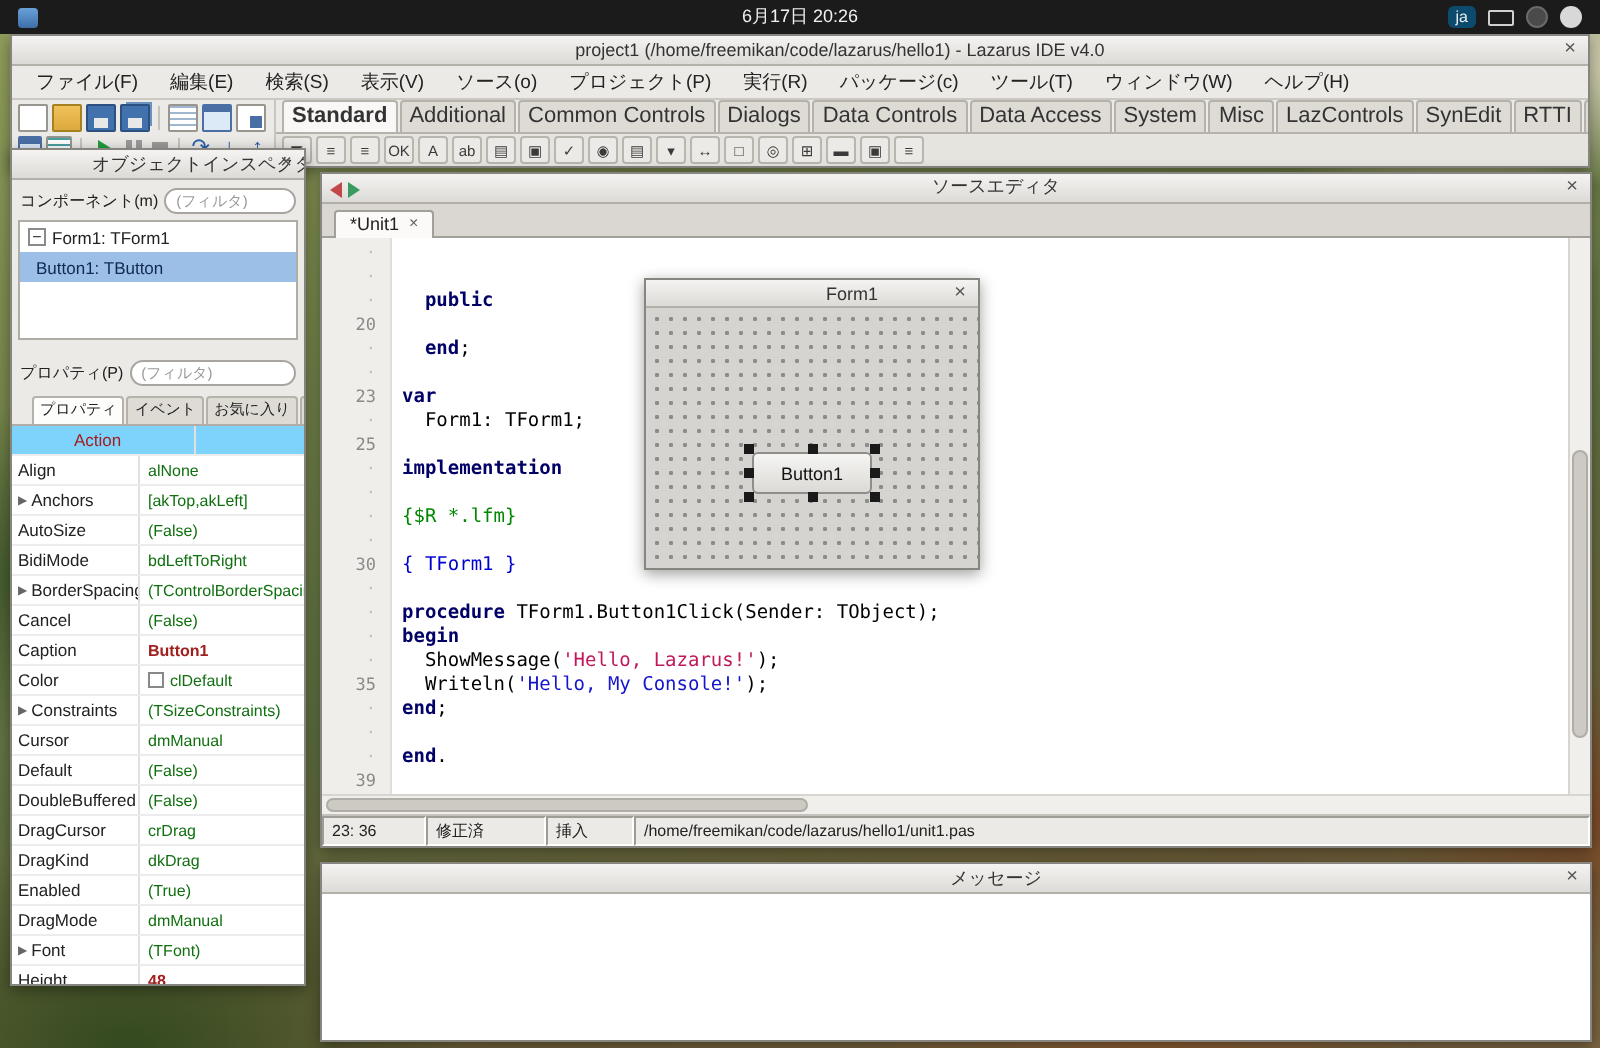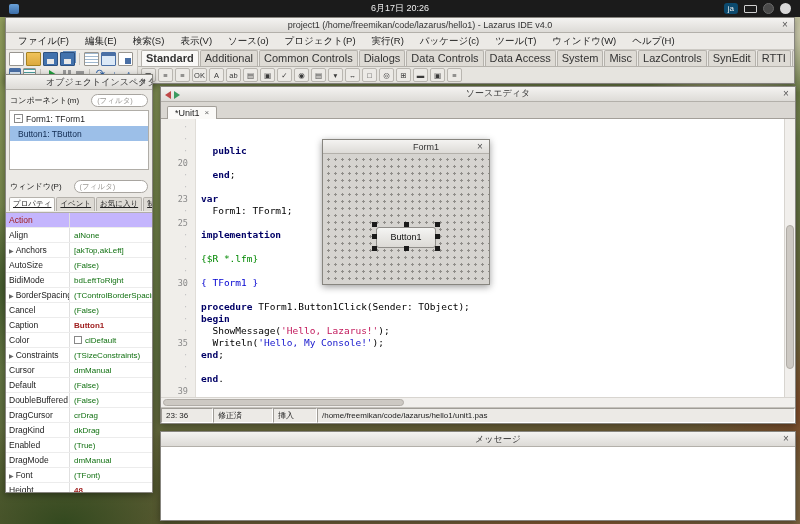--- a/index.html
+++ b/index.html
@@ -60,34 +60,34 @@
   .ic[data-icon=step-into]::before { content:'↓'; position:absolute; left:4px; top:0; color:#2a5fa8; font-size:11px; }
   .ic[data-icon=step-out]::before { content:'↑'; position:absolute; left:4px; top:0; color:#2a5fa8; font-size:11px; }
   .pal-right { flex:1; min-width:0; display:flex; flex-direction:column; }
   .pal-tabs { display:flex; height:16px; align-items:center; padding-left:3px; font-size:11px; color:#333; overflow:hidden; }
   .ptab { padding:1px 4px 2px; border:1px solid #b5b2ac; border-bottom:none; background:#dedbd5; margin-right:1px; border-radius:2px 2px 0 0; white-space:nowrap; }
   .ptab.act { background:#f9f8f6; font-weight:bold; }
   .pal-comps { display:flex; height:17px; align-items:center; padding-left:3px; gap:2px; border-top:1px solid #b5b2ac; background:#e6e4df; overflow:hidden; }
   .cmp { width:15px; height:14px; background:#eceae6; border:1px solid #b9b6b0; font-size:7.5px; display:inline-flex; align-items:center; justify-content:center; color:#3a3a3a; border-radius:2px; flex:none; }
   
   #oi-win { left:5px; top:74px; width:148px; height:419px; z-index:3; display:flex; flex-direction:column; }
-  .oi-row { height:20px; display:flex; align-items:center; gap:12px; padding:0 4px; }
+  .oi-row { height:20px; display:flex; align-items:center; gap:3px; padding:0 4px; }
   .oi-lab { font-size:8px; white-space:nowrap; color:#222; }
   .filter { flex:1; min-width:0; height:13px; border:1px solid #a8a5a0; border-radius:7px; background:#fff; font-size:7.5px; padding:0 5px; color:#333; font-family:inherit; }
   .filter::placeholder { color:#9c9a96; }
   .oi-tree { height:60px; background:#fff; border:1px solid #b0ada7; margin:0 3px 6px; overflow:hidden; }
   .trow { height:15px; display:flex; align-items:center; font-size:8.5px; white-space:nowrap; }
   .trow.tsel { background:#9cbfe8; color:#102a50; }
   .texp { width:9px; height:9px; border:1px solid #8a8a8a; background:#fff; font-size:8px; line-height:7px; text-align:center; margin-right:3px; color:#333; flex:none; }
-  .oi-tabs { display:flex; height:16px; align-items:center; padding-left:3px; font-size:7.5px; overflow:hidden;text-decoration:underline; }
+  .oi-tabs { display:flex; height:16px; align-items:flex-end; padding-left:10px; font-size:7.5px; overflow:hidden; }
   .oitab { padding:1px 3px 2px; border:1px solid #b5b2ac; border-bottom:none; background:#dedbd5; margin-right:1px; border-radius:2px 2px 0 0; white-space:nowrap; }
   .oitab.act { background:#fdfdfc; }
   .oi-grid { flex:1; background:#fff; border-top:1px solid #b0ada7; overflow:hidden; }
   .prow { height:15px; display:flex; align-items:center; font-size:8.5px; border-bottom:1px solid #ececec; }
-  .prow.psel { background:#c4b5fd; }
+  .prow.psel { background:#7dd3fc;padding-left:28px; }
   .pname { width:64px; flex:none; padding-left:3px; border-right:1px solid #e0e0e0; overflow:hidden; white-space:nowrap; color:#222; display:flex; align-items:center; height:100%; }
   .pname.pred { color:#a02020; }
   .pexp { font-size:6px; color:#666; margin-right:2px; }
   .pval { flex:1; min-width:0; padding-left:4px; overflow:hidden; white-space:nowrap; color:#107010; font-size:8px; display:flex; align-items:center; }
   .pval.predb { color:#a02020; font-weight:bold; }
   .swatch { width:8px; height:8px; border:1px solid #888; display:inline-block; margin-right:3px; flex:none; }
   
   #ed-win { left:160px; top:86px; width:636px; height:338px; z-index:3; display:flex; flex-direction:column; }
   .navic { position:absolute; left:4px; top:4px; display:flex; gap:3px; }
   .tri-l { width:0; height:0; border-right:6px solid #c04848; border-top:4px solid transparent; border-bottom:4px solid transparent; }
@@ -244,21 +244,21 @@
   <div class="oi-tree">
       <div class="trow" style="padding-left: 4px;">
         <span class="texp">−</span>
         <span class="tlabel">Form1: TForm1</span>
       </div>
       <div class="trow tsel" style="padding-left: 8px;">
         <span class="tlabel">Button1: TButton</span>
       </div>
     </div>
   <div class="oi-row">
-    <span class="oi-lab">ウィンドウ(P)</span>
+    <span class="oi-lab">プロパティ(P)</span>
     <input class="filter" placeholder="(フィルタ)" style="">
   </div>
   <div class="oi-tabs">
       <span class="oitab act">プロパティ</span>
       <span class="oitab">イベント</span>
       <span class="oitab">お気に入り</span>
       <span class="oitab">制限</span>
     </div>
   <div class="oi-grid">
       <div class="prow psel">

